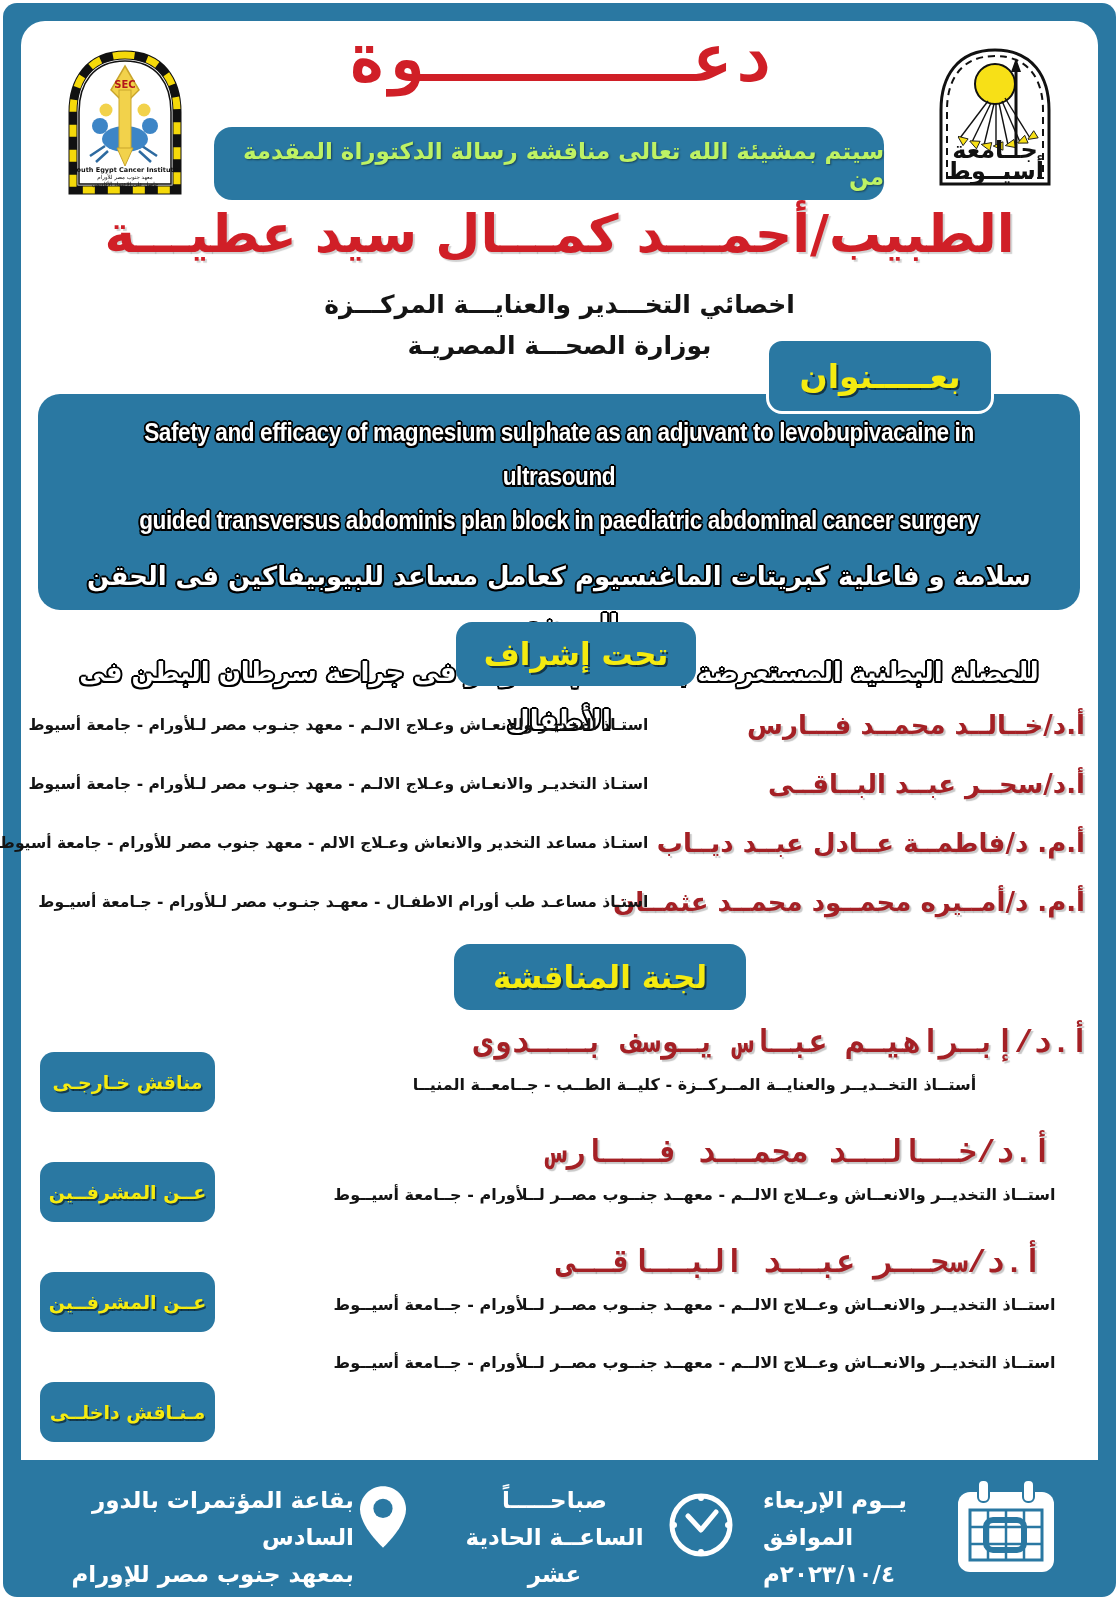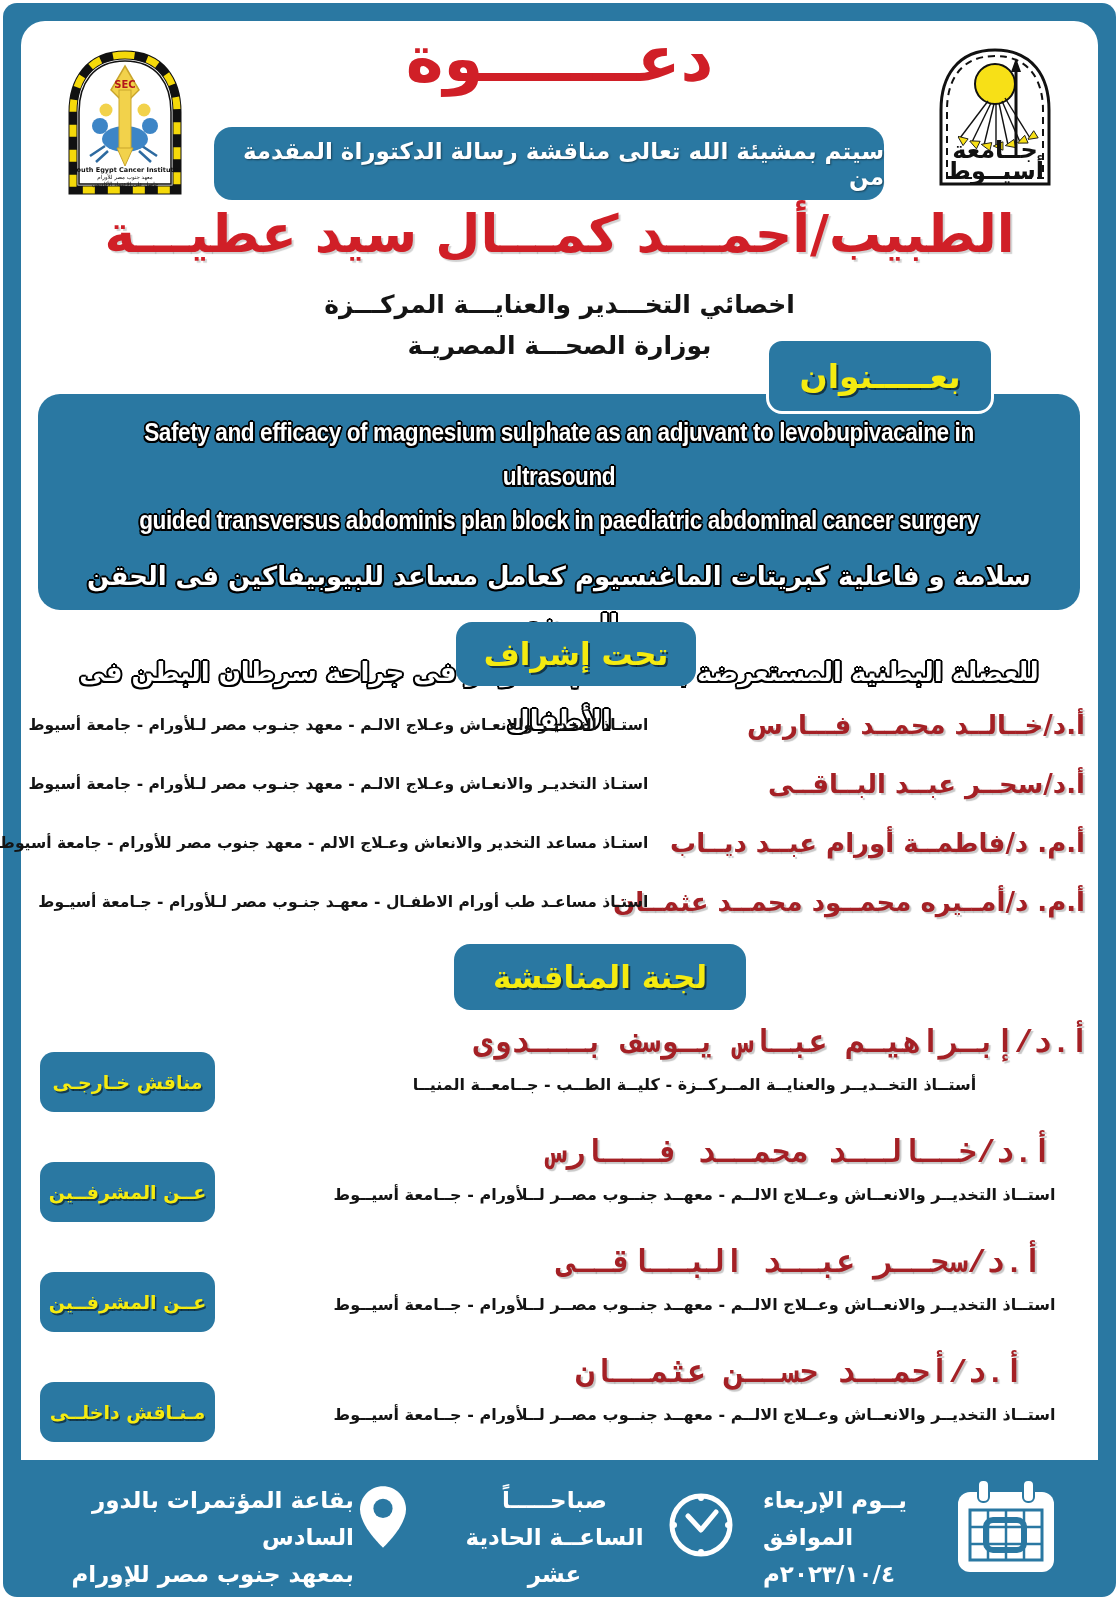--- a/index.html
+++ b/index.html
@@ -4,23 +4,23 @@
 <style>
   html,body{margin:0;padding:0;background:#ffffff;}
   .page{position:relative;width:1119px;height:1600px;background:#fff;overflow:hidden;
         font-family:"DejaVu Sans",sans-serif;}
   .frame{position:absolute;inset:3px;background:var(--teal,#2a78a2);border-radius:14px;}
   .panel{position:absolute;left:21px;top:21px;width:1077px;height:1439px;background:#fff;
          border-radius:24px 24px 0 0;}
 
   
   .invite-title{position:absolute;top:22px;left:0;width:100%;text-align:center;
-      color:var(--red,#d01f27);font-size:64px;font-weight:bold;letter-spacing:1px;}
+      color:var(--red,#d01f27);font-size:64px;font-weight:bold;letter-spacing:1px;font-family:Liberation Mono, monospace;}
   .intro-banner{position:absolute;left:214px;top:127px;width:670px;height:73px;
-      background:var(--teal,#2a78a2);border-radius:18px;color:#ffffff;font-weight:bold;
+      background:var(--teal,#2a78a2);border-radius:18px;color:#bef264;font-weight:bold;
       font-size:23px;display:flex;align-items:center;justify-content:center;direction:rtl;
       text-shadow:1px 1px 2px rgba(0,0,0,.45);}
   .logo{position:absolute;}
   .logo-seci{left:60px;top:50px;}
   .logo-assiut{left:926px;top:46px;}
 
   
   .candidate-name{position:absolute;top:204px;left:0;width:100%;text-align:center;direction:rtl;
       color:var(--red,#d01f27);font-size:52px;font-weight:bold;white-space:nowrap;
       text-shadow:2px 2px 1px rgba(0,0,0,.18);}
@@ -165,21 +165,21 @@
   <div class="supervisors">
     <div class="sup-row">
       <div class="sup-name">أ.د/خــالــد محمــد فـــارس</div>
       <div class="sup-title">استـاذ التخديـر والانعـاش وعـلاج الالـم - معهد جنـوب مصر لـلأورام - جامعة أسيوط</div>
     </div>
     <div class="sup-row">
       <div class="sup-name">أ.د/سحــر عبــد البــاقــى</div>
       <div class="sup-title">استـاذ التخديـر والانعـاش وعـلاج الالـم - معهد جنـوب مصر لـلأورام - جامعة أسيوط</div>
     </div>
     <div class="sup-row">
-      <div class="sup-name">أ.م. د/فاطمــة أورام عبــد ديــاب</div>
+      <div class="sup-name">أ.م. د/فاطمــة عــادل عبــد ديــاب</div>
       <div class="sup-title">استـاذ مساعد التخدير والانعاش وعـلاج الالم - معهد جنوب مصر للأورام - جامعة أسيوط</div>
     </div>
     <div class="sup-row">
       <div class="sup-name">أ.م. د/أمــيره محمــود محمــد عثمــان</div>
       <div class="sup-title">استـاذ مساعـد طب أورام الاطفـال - معهـد جنـوب مصر لـلأورام - جـامعة أسيـوط</div>
     </div>
   </div>
 
   <div class="section-badge sb-committee">لجنة المناقشة</div>
 
@@ -194,21 +194,20 @@
       <div class="m-name">أ.د/خــالــد محمــد فـــارس</div>
       <div class="m-title">استــاذ التخديــر والانعــاش وعــلاج الالــم - معهــد جنــوب مصــر لــلأورام - جــامعة أسيــوط</div>
     </div>
     <div class="member">
       <div class="m-badge">عــن المشرفــين</div>
       <div class="m-name">أ.د/سحــر عبــد البــاقــى</div>
       <div class="m-title">استــاذ التخديــر والانعــاش وعــلاج الالــم - معهــد جنــوب مصــر لــلأورام - جــامعة أسيــوط</div>
     </div>
     <div class="member">
       <div class="m-badge">مـنـاقش داخلــى</div>
-      <div class="m-name">أ.د/أحمــد حســن عثمــان</div>
       <div class="m-title">استــاذ التخديــر والانعــاش وعــلاج الالــم - معهــد جنــوب مصــر لــلأورام - جــامعة أسيــوط</div>
     </div>
   </div>
 
   <div class="footer">
     <div class="f-text f-loc-text">
       <div>بقاعة المؤتمرات بالدور السادس</div>
       <div>بمعهد جنوب مصر للإورام</div>
     </div>
     <svg class="f-icon f-pin" width="46" height="62" viewBox="0 0 24 32">

